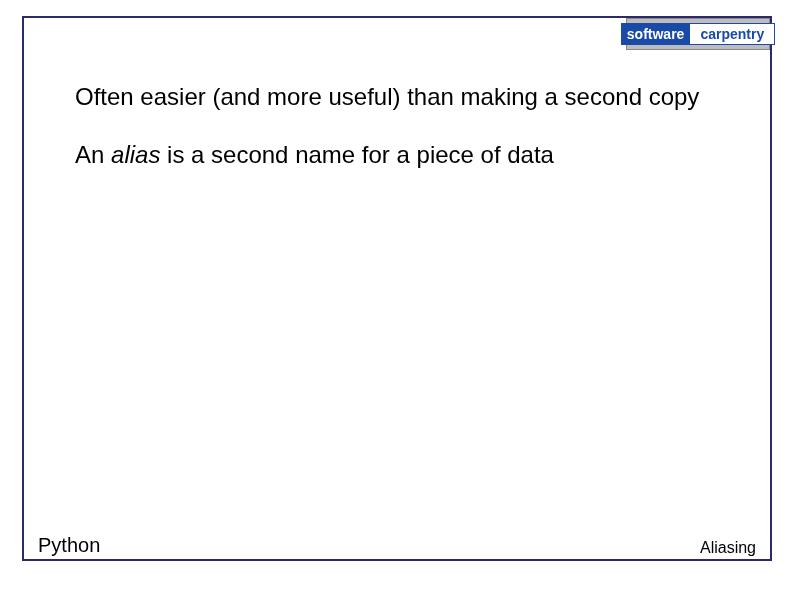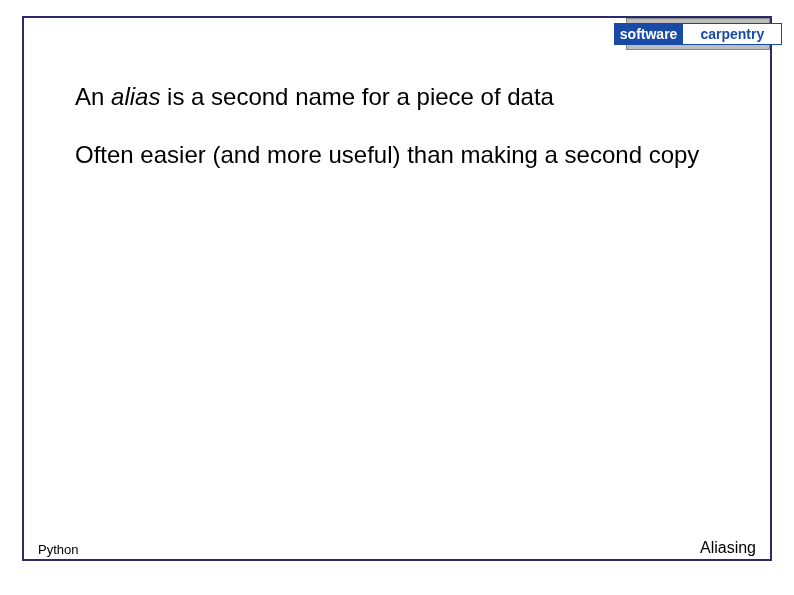--- a/index.html
+++ b/index.html
@@ -44,21 +44,21 @@
     font-size: 14px;
     padding: 2px 6px;
     display: flex;
     align-items: center;
   }
   .logo-carpentry {
     background: #ffffff;
     color: #1a4aa8;
     font-weight: bold;
     font-size: 14px;
-    padding: 2px 17px;
+    padding: 2px 10px;
     display: flex;
     align-items: center;
     border: 1px solid #1a4aa8;
     border-left: none;
   }
   .content {
     position: absolute;
     top: 80px;
     left: 75px;
     right: 60px;
@@ -67,21 +67,21 @@
     line-height: 1.4;
   }
   .content p {
     margin-bottom: 24px;
   }
   .italic { font-style: italic; }
   .footer-left {
     position: absolute;
     bottom: 38px;
     left: 38px;
-    font-size: 13px;
+    font-size: 20px;
     color: #000000;
   }
   .footer-right {
     position: absolute;
     bottom: 38px;
     right: 38px;
     font-size: 16px;
     color: #000000;
     text-align: right;
   }
@@ -92,20 +92,20 @@
 <div class="slide-border"></div>
 
 <div class="logo">
   <div class="logo-inner">
     <span class="logo-software">software</span>
     <span class="logo-carpentry">carpentry</span>
   </div>
 </div>
 
 <div class="content">
+  <p>Often easier (and more useful) than making a second copy</p>
   <p>
     <span>An </span><span class="italic">alias</span><span> is a second name for a piece of data</span>
   </p>
-  <p>Often easier (and more useful) than making a second copy</p>
 </div>
 
 <div class="footer-left">Python</div>
 <div class="footer-right">Aliasing</div>
 
 </body></html>

